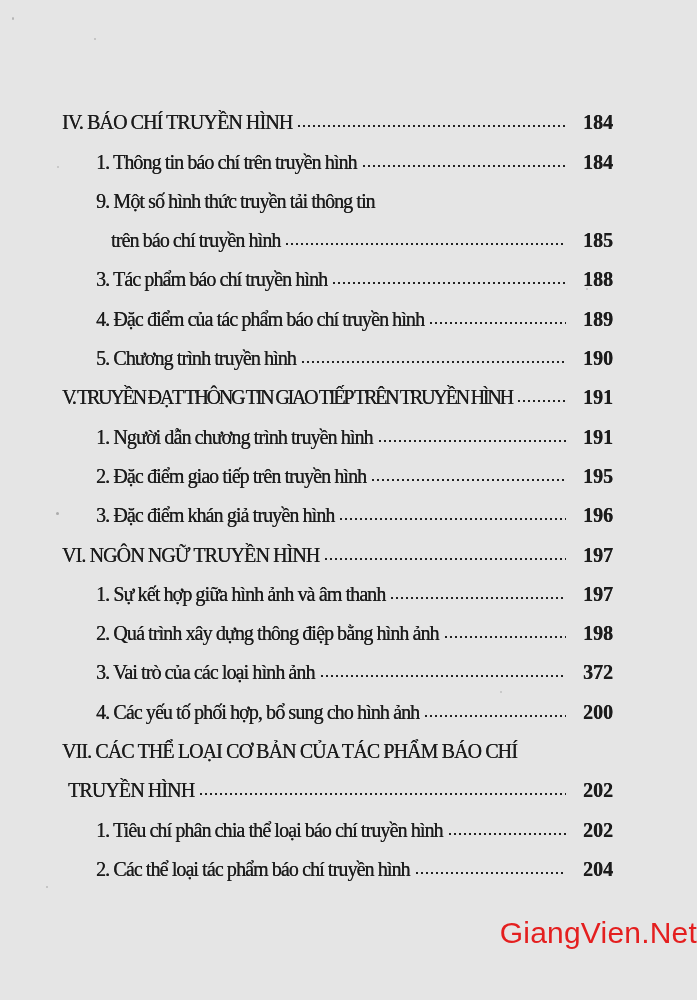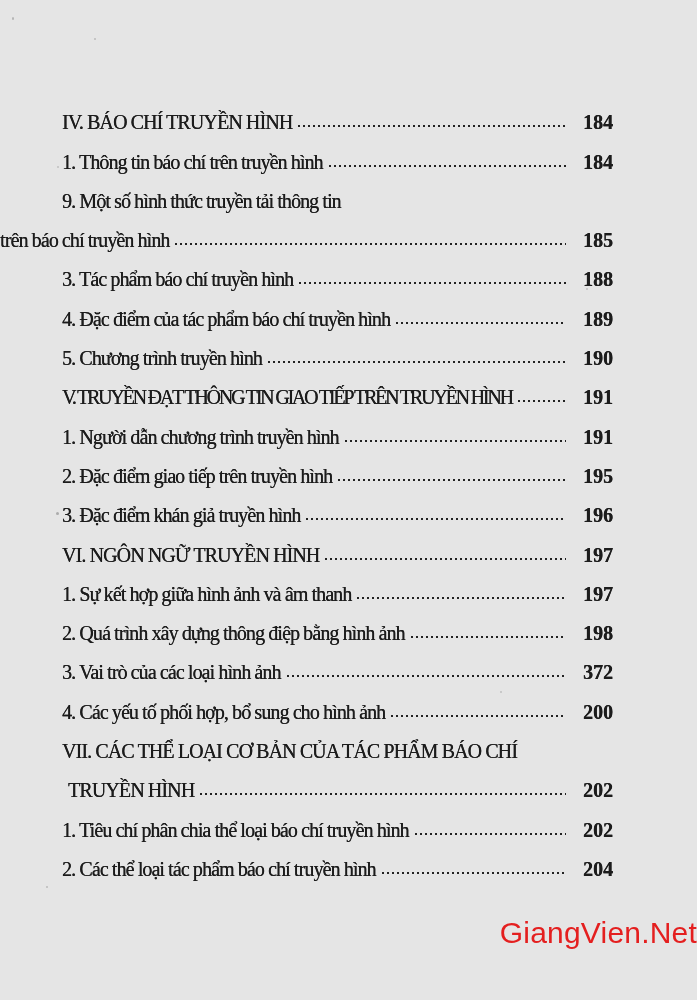--- a/index.html
+++ b/index.html
@@ -22,22 +22,22 @@
     height:39.3px;
     display:flex;
     align-items:flex-end;
     font-size:20px;
     letter-spacing:-0.9px;
     white-space:nowrap;
     text-shadow:0.25px 0 0 currentColor;
   }
   .toc-row .label{flex:0 0 auto;line-height:1.1;}
   .lv-sec{padding-left:62px;}
-  .lv-item{padding-left:62px;}
-  .lv-cont{}
+  .lv-item{padding-left:96px;}
+  .lv-cont{padding-left:111px;}
   .lv-cont2{padding-left:68px;}
   .tight{letter-spacing:-2.2px;}
   .leader{
     flex:1 1 auto;
     height:4px;
     align-self:flex-end;
     margin:0 3px 5px 5px;
     background-image:radial-gradient(circle at 2px 2px,#222 1.15px,transparent 1.5px);
     background-size:5px 4px;
     background-repeat:repeat-x;

